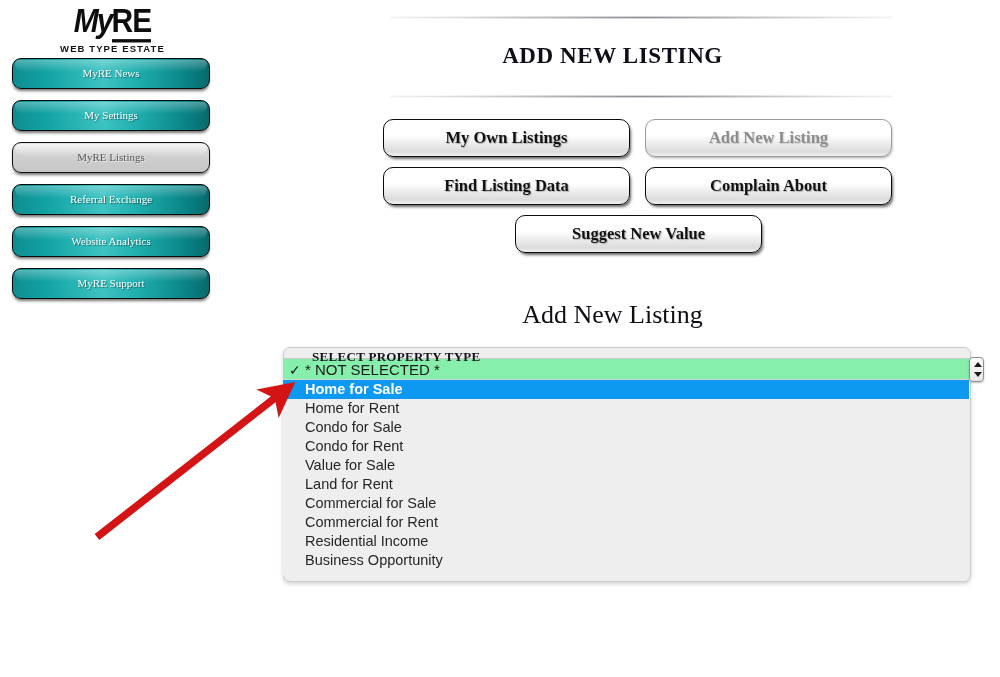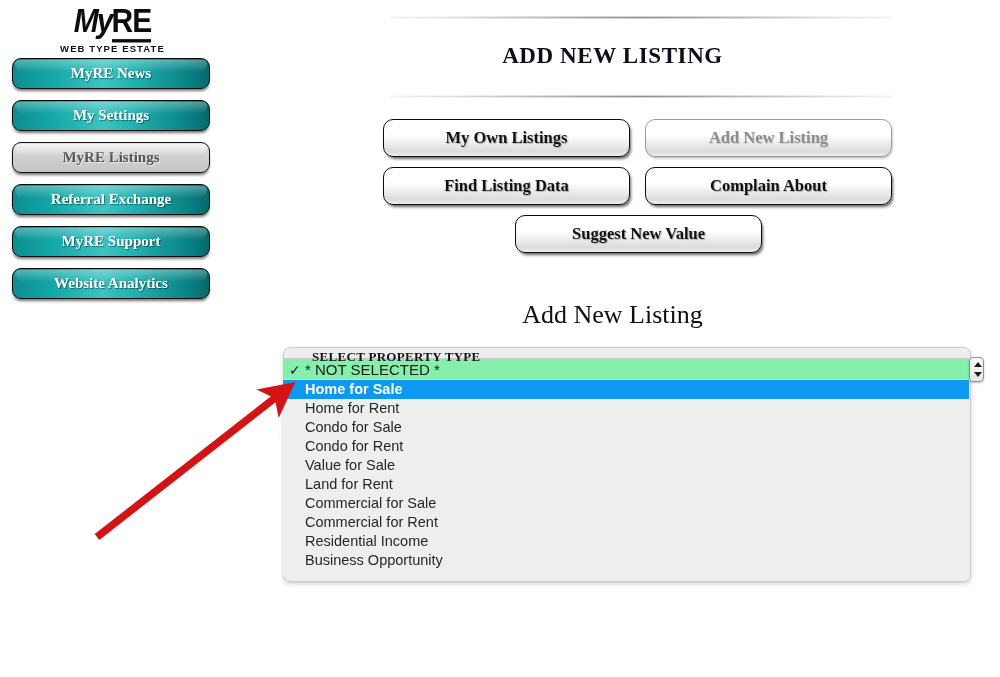--- a/index.html
+++ b/index.html
@@ -73,22 +73,22 @@
     margin-bottom: 11px;
     border-radius: 9px;
     border: 1.6px solid #0a0a0a;
     background: linear-gradient(to right,
                 #0d8d90 0%, #13a4a5 18%, #3dc3c2 46%,
                 #21b0b0 62%, #0a8487 88%, #06696c 100%);
     box-shadow: 0 3px 3px -1px rgba(0,0,0,0.55);
     text-align: center;
     line-height: 28px;
     font-family: "Liberation Serif", serif;
-    font-weight: bold;
-    font-size: 15px;
+    font-weight: normal;
+    font-size: 11px;
     color: #ffffff;
     text-shadow: 1px 1px 1px rgba(0,0,0,0.45);
     cursor: pointer;
     overflow: hidden;
   }
   .navbtn::after {
     content: "";
     position: absolute;
     left: 2px; right: 2px; top: 1px;
     height: 12px;
@@ -325,24 +325,24 @@
     <div class="navbtn">
       <span>My Settings</span>
     </div>
     <div class="navbtn active">
       <span>MyRE Listings</span>
     </div>
     <div class="navbtn">
       <span>Referral Exchange</span>
     </div>
     <div class="navbtn">
+      <span>Website Analytics</span>
+    </div>
+    <div class="navbtn">
       <span>MyRE Support</span>
-    </div>
-    <div class="navbtn">
-      <span>Website Analytics</span>
     </div>
   </div>
 
 </div>
 
 <div id="main">
 
   <div class="hr-fade" id="hr-top"></div>
   <div id="page-title">ADD NEW LISTING</div>
   <div class="hr-fade" id="hr-bottom"></div>

